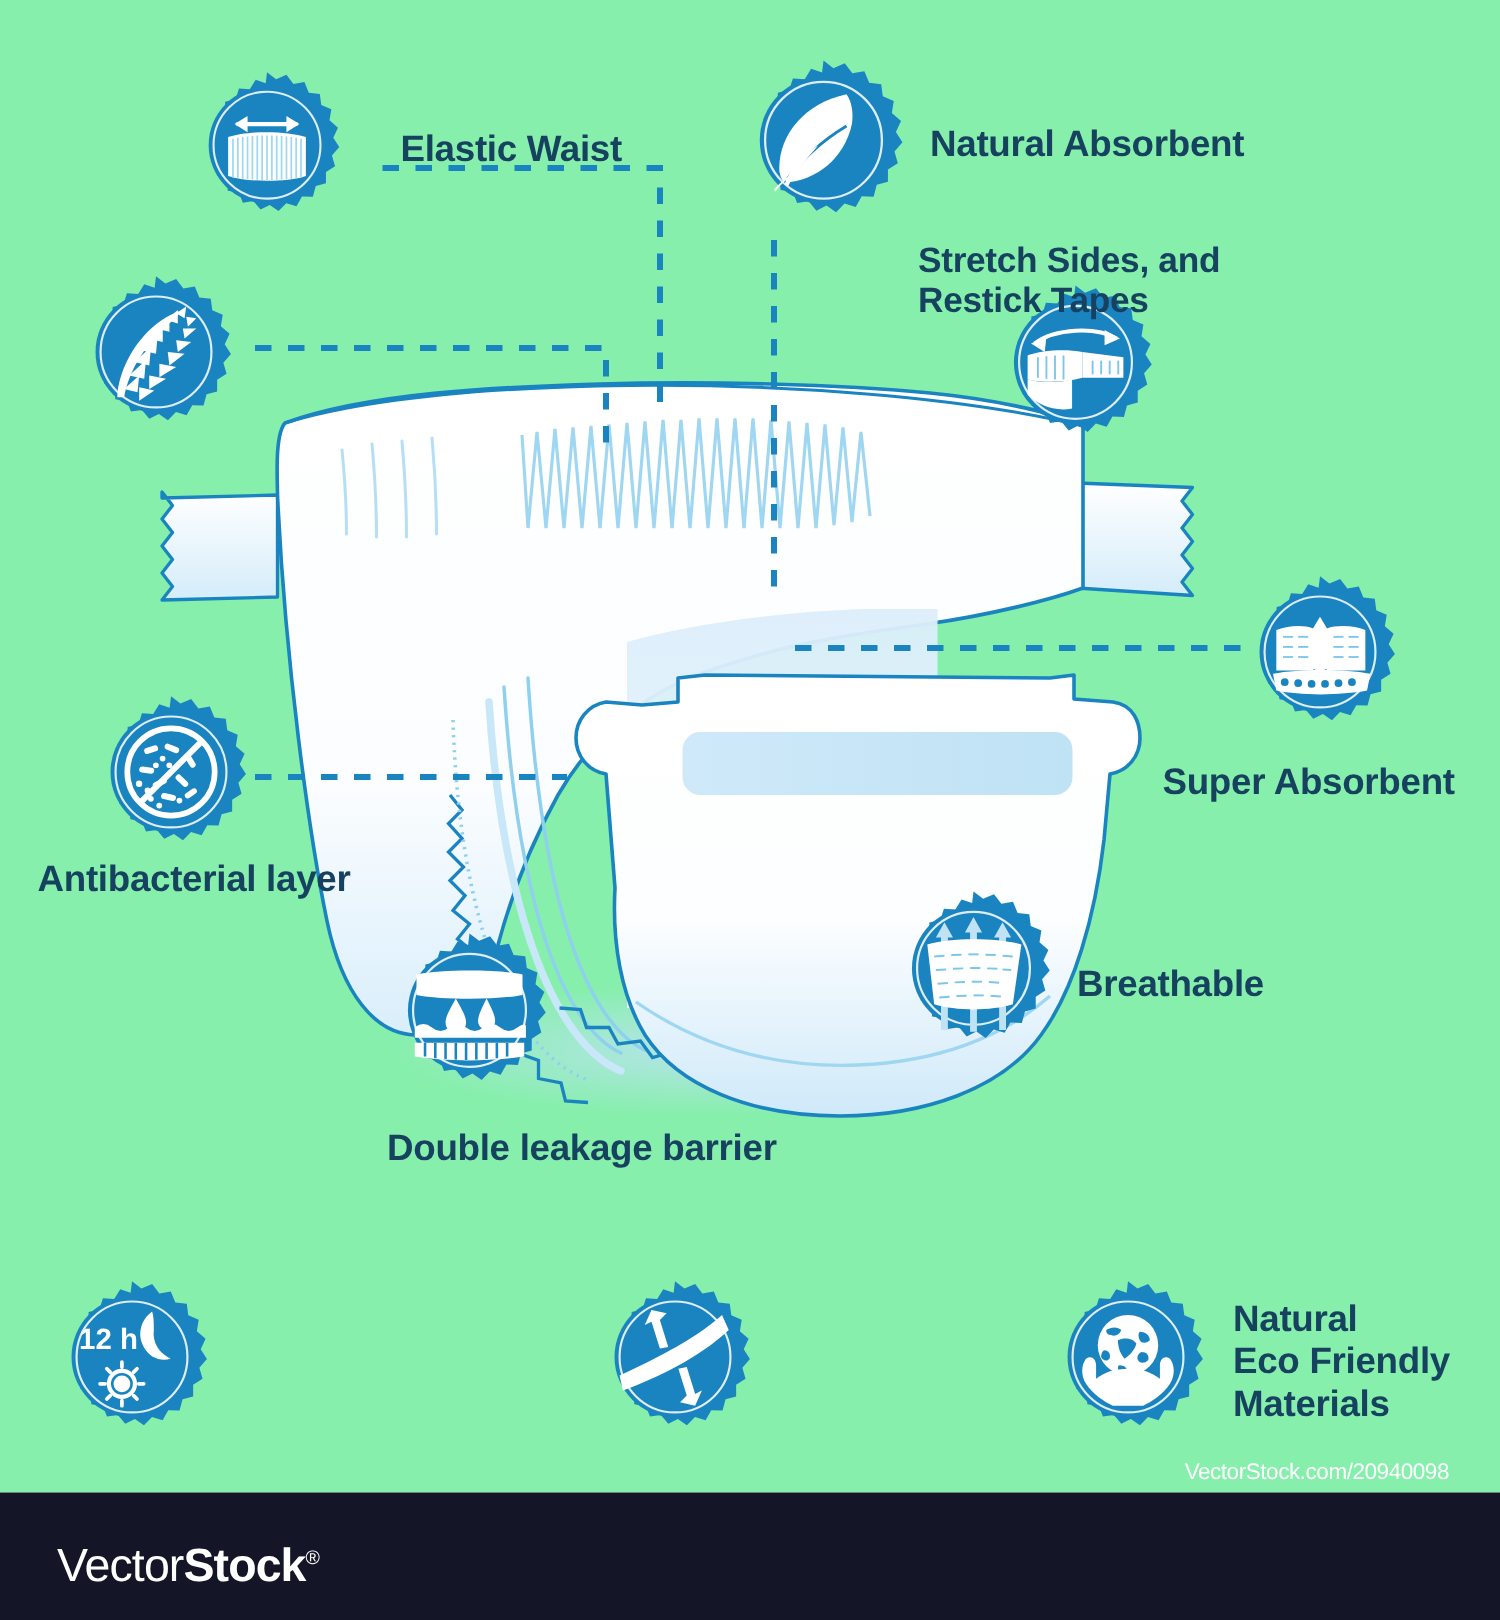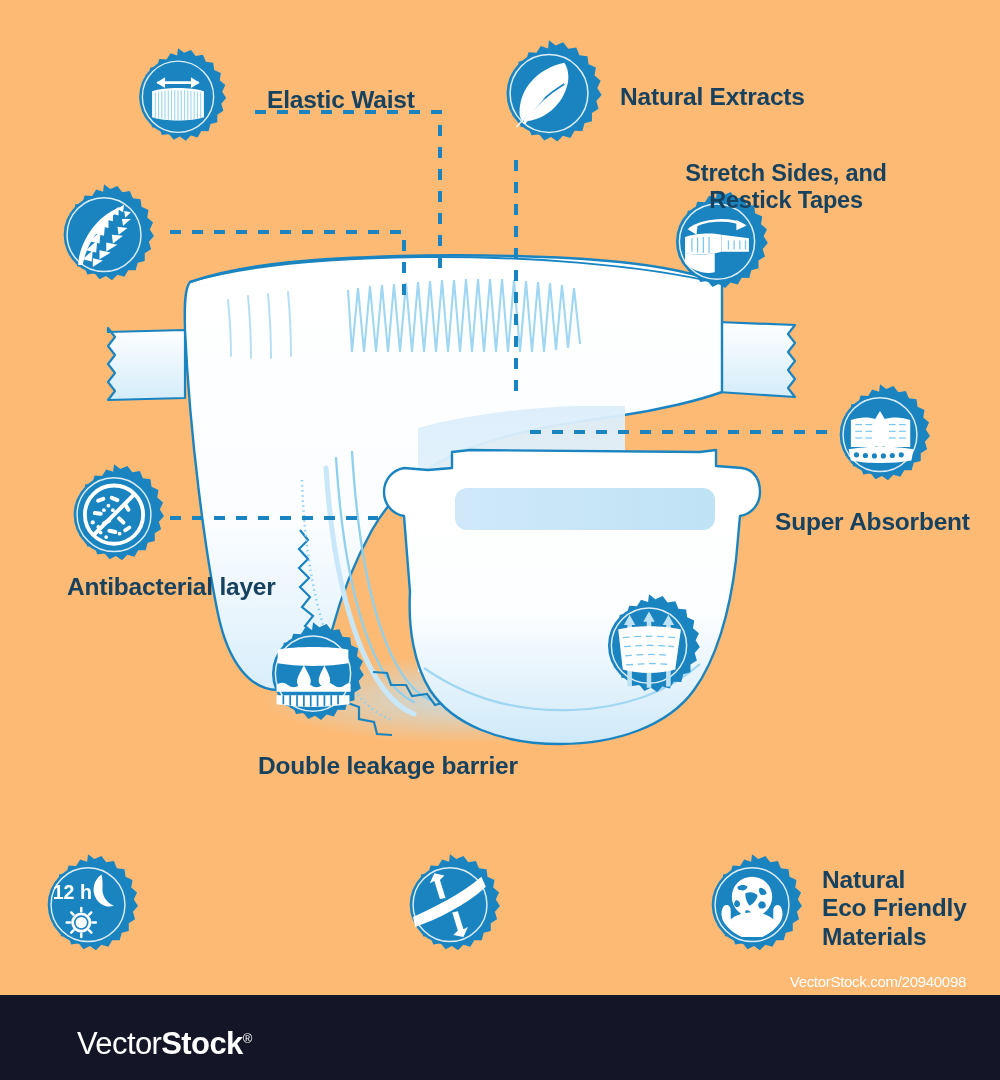--- a/index.html
+++ b/index.html
@@ -1,35 +1,35 @@
 <!DOCTYPE html>
 <html><head>
 <meta charset="utf-8">
 <style>
   html,body{margin:0;padding:0;background:#ffffff;}
   body{width:1000px;height:1080px;position:relative;overflow:hidden;
        font-family:"Liberation Sans", sans-serif;}
 
-  #stage{position:absolute;left:0;top:0;width:1000px;height:995px;background:#fdba74;overflow:hidden;}
+  #stage{position:absolute;left:0;top:0;width:1000px;height:995px;background:#86efac;overflow:hidden;}
 
   .badge{position:absolute;}
   .badge svg{display:block;}
 
   .label{position:absolute;color:#17425f;font-weight:bold;letter-spacing:-0.2px;
          line-height:1.16;white-space:pre-line;}
 
   .lbl-24{font-size:24.5px;}
   .lbl-23{font-size:23.5px;}
 
   .ta-l{text-align:left;}
-  .ta-r{text-align:center;}
+  .ta-r{text-align:left;}
 
   #footer{position:absolute;left:0;top:995px;width:1000px;height:85px;background:#141627;}
   #vs-logo{position:absolute;left:38px;top:1026px;height:34px;color:#fff;
-           font-size:31px;letter-spacing:-0.6px;margin-left:39px;}
+           font-size:31px;letter-spacing:-0.6px;}
   #vs-logo .b{font-weight:bold;}
   #vs-logo .r{font-size:13px;vertical-align:super;}
   #vs-url{position:absolute;right:34px;top:973px;color:#fff;font-size:15px;
           letter-spacing:-0.3px;}
 </style>
 </head>
 <body>
 
 <div id="stage">
 
@@ -195,21 +195,21 @@
         <use href="#sc1" fill="#1a84c0"></use>
         <circle cx="50" cy="47" r="36" fill="#1a84c0"></circle>
         <circle cx="50" cy="47" r="33" fill="none" stroke="#ffffff" stroke-width="1.3" opacity="0.85"></circle>
         <path d="M63 21 C40 26 25 43 25 63 C25 66 26 69 28 71 C46 70 62 57 66 38 C67 32 66 25 63 21 Z" fill="#ffffff"></path>
         <path d="M28 71 C36 60 48 48 63 39" fill="none" stroke="#1a84c0" stroke-width="1.6"></path>
         <path d="M28 72 C31 63 38 55 47 50 C40 58 34 65 30 73 Z" fill="#ffffff"></path>
         <path d="M22 75 C26 70 33 65 41 61 C32 67 26 71 23 76 Z" fill="#ffffff"></path>
       </g>
     </svg>
   </div>
-  <div class="label lbl-24 ta-l" style="left:620px;top:83px;width:260px;">Natural Extracts</div>
+  <div class="label lbl-24 ta-l" style="left:620px;top:83px;width:260px;">Natural Absorbent</div>
 
   <div class="badge" style="left:660px;top:188px;">
     <svg width="114" height="114" viewBox="0 0 100 100">
       <g>
         <use href="#sc1" fill="#1a84c0"></use>
         <circle cx="50" cy="47" r="36" fill="#1a84c0"></circle>
         <circle cx="50" cy="47" r="33" fill="none" stroke="#ffffff" stroke-width="1.3" opacity="0.85"></circle>
 
         <path d="M26 36 C38 27 62 26 74 33" fill="none" stroke="#ffffff" stroke-width="2.3"></path>
         <path d="M24 36 l9 -4 l-1 9 Z" fill="#ffffff"></path>
@@ -286,21 +286,21 @@
             <circle cx="45" cy="39" r="1.7"></circle>
           <circle cx="49" cy="43" r="1.7"></circle>
             <circle cx="38" cy="63" r="1.7"></circle>
           <circle cx="43" cy="67" r="1.7"></circle>
             <circle cx="55" cy="64" r="1.7"></circle>
         </g>
         <line x1="31" y1="66" x2="69" y2="28" stroke="#ffffff" stroke-width="3.6"></line>
       </g>
     </svg>
   </div>
-  <div class="label lbl-24 ta-l" style="left:25px;top:573px;width:280px;margin-left:42px;">Antibacterial layer</div>
+  <div class="label lbl-24 ta-l" style="left:25px;top:573px;width:280px;">Antibacterial layer</div>
 
   <div class="badge" style="left:824px;top:382px;">
     <svg width="112" height="112" viewBox="0 0 100 100">
       <g>
         <use href="#sc1" fill="#1a84c0"></use>
         <circle cx="50" cy="47" r="36" fill="#1a84c0"></circle>
         <circle cx="50" cy="47" r="33" fill="none" stroke="#ffffff" stroke-width="1.3" opacity="0.85"></circle>
         <path d="M24 34 C32 31 40 31 46 33 L46 58 L24 58 Z" fill="#ffffff"></path>
         <path d="M54 33 C60 31 70 31 77 34 L77 58 L54 58 Z" fill="#ffffff"></path>
         <path d="M50 26 C56 36 60 42 60 48 C60 54 55 58 50 58 C45 58 40 54 40 48
@@ -391,20 +391,21 @@
           <line x1="49" y1="54.8" x2="55" y2="54.8"></line>
             <line x1="59" y1="55" x2="65" y2="55.4"></line>
           <line x1="30" y1="64" x2="36" y2="63.6"></line>
             <line x1="40" y1="63.2" x2="46" y2="63"></line>
           <line x1="50" y1="62.8" x2="56" y2="62.8"></line>
             <line x1="60" y1="63" x2="66" y2="63.4"></line>
         </g>
       </g>
     </svg>
   </div>
+  <div class="label lbl-24 ta-l" style="left:718px;top:643px;width:230px;">Breathable</div>
 
   <div class="badge" style="left:32px;top:852px;">
     <svg width="112" height="112" viewBox="0 0 100 100">
       <g>
         <use href="#sc1" fill="#1a84c0"></use>
         <circle cx="50" cy="47" r="36" fill="#1a84c0"></circle>
         <circle cx="50" cy="47" r="33" fill="none" stroke="#ffffff" stroke-width="1.3" opacity="0.85"></circle>
         <text x="36" y="42" fill="#ffffff" font-family="Liberation Sans, sans-serif" font-size="17.5" font-weight="bold" text-anchor="middle">12 h</text>
         <path d="M62 20 C55 25 53 34 57 41 C60 47 67 50 73 48
                  C66 45 62 38 63 31 C63 27 63 23 62 20 Z" fill="#ffffff"></path>

